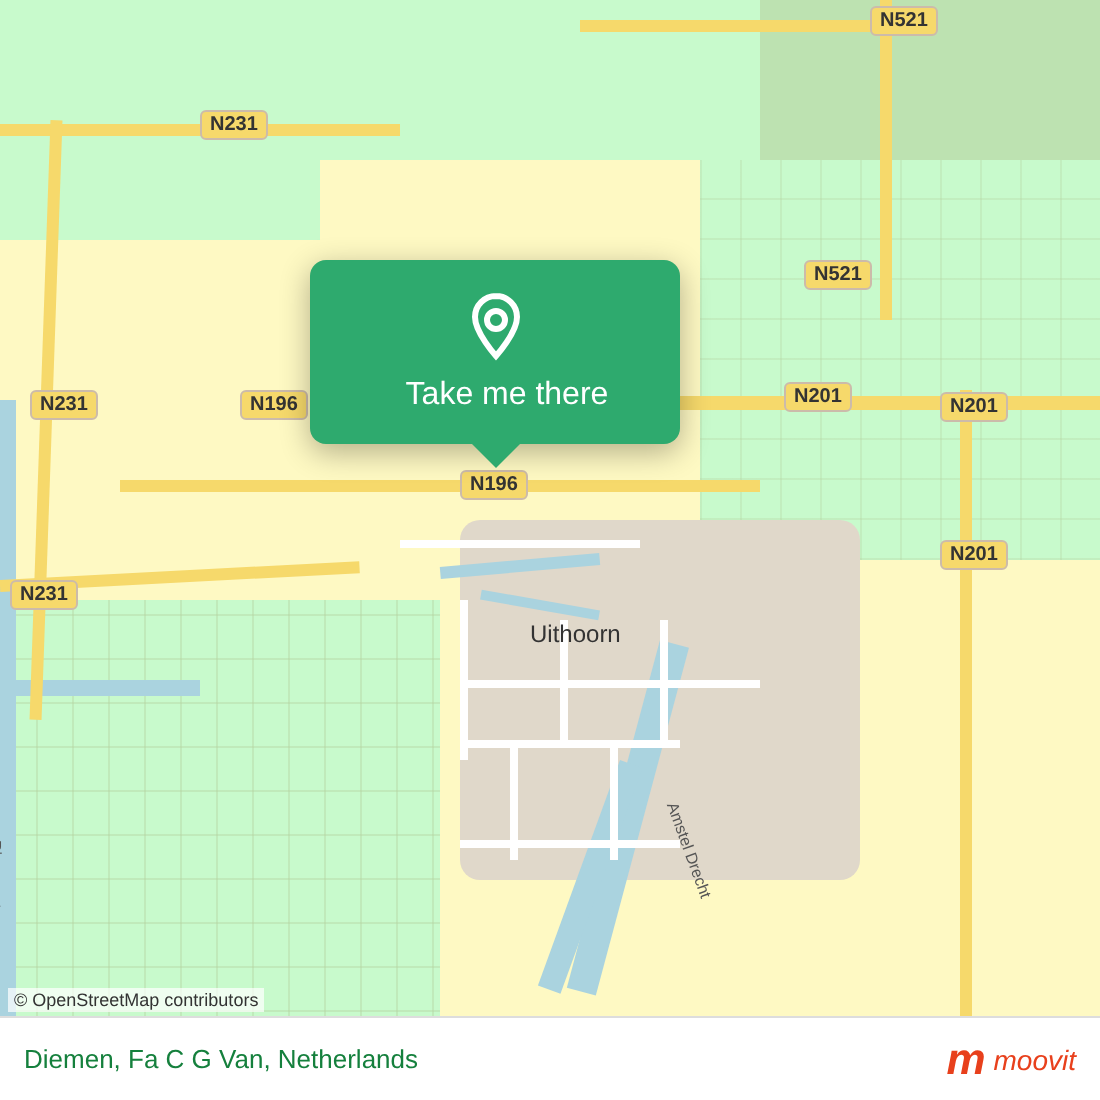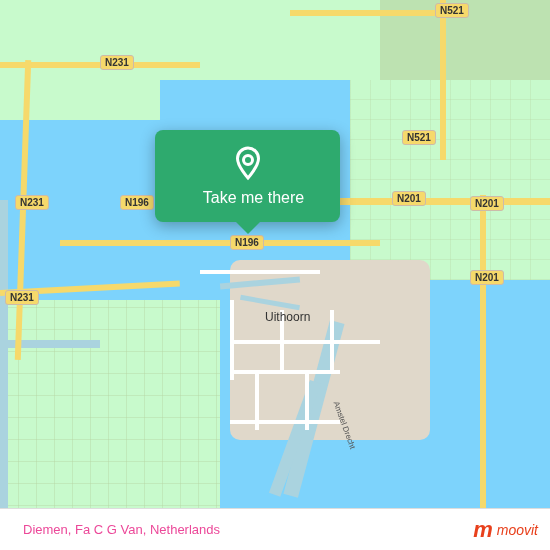--- a/index.html
+++ b/index.html
@@ -18,21 +18,21 @@
       overflow: hidden;
     }
 
     
     #map-bg {
       width: 100%;
       height: 100%;
       position: absolute;
       top: 0;
       left: 0;
-      background-color: #7dd3fc;
+      background-color: #fef9c3;
     }
 
     
     .water {
       position: absolute;
       background-color: #aad3df;
     }
 
     
     .green-area {
@@ -133,22 +133,21 @@
       display: flex;
       align-items: center;
       justify-content: space-between;
       padding: 0 12px;
       border-top: 1px solid #ddd;
       z-index: 20;
     }
 
     #location-text {
       font-size: 13px;
-      color: #ec4899;
-      margin-left: 11px;
+      color: #15803d;
     }
 
     #moovit-logo {
       display: flex;
       align-items: center;
       gap: 4px;
     }
 
     .moovit-m {
       font-size: 22px;
@@ -255,20 +254,23 @@
 
   <div id="popup-card">
 
     <svg class="pin-icon" viewBox="0 0 24 24" fill="none" xmlns="http://www.w3.org/2000/svg">
       <circle cx="12" cy="10" r="3" stroke="white" stroke-width="2" fill="none"></circle>
       <path d="M12 2C8.13 2 5 5.13 5 9c0 5.25 7 13 7 13s7-7.75 7-13c0-3.87-3.13-7-7-7z" stroke="white" stroke-width="2" fill="none"></path>
     </svg>
     <button id="take-me-there-btn">Take me there</button>
   </div>
 
+  <div id="osm-copyright">
+    <span>© OpenStreetMap contributors</span>
+  </div>
 
   <div id="bottom-bar">
     <span id="location-text">Diemen, Fa C G Van, Netherlands</span>
     <div id="moovit-logo">
       <span class="moovit-m">m</span>
       <span class="moovit-text">moovit</span>
     </div>
   </div>
 
 </div>

